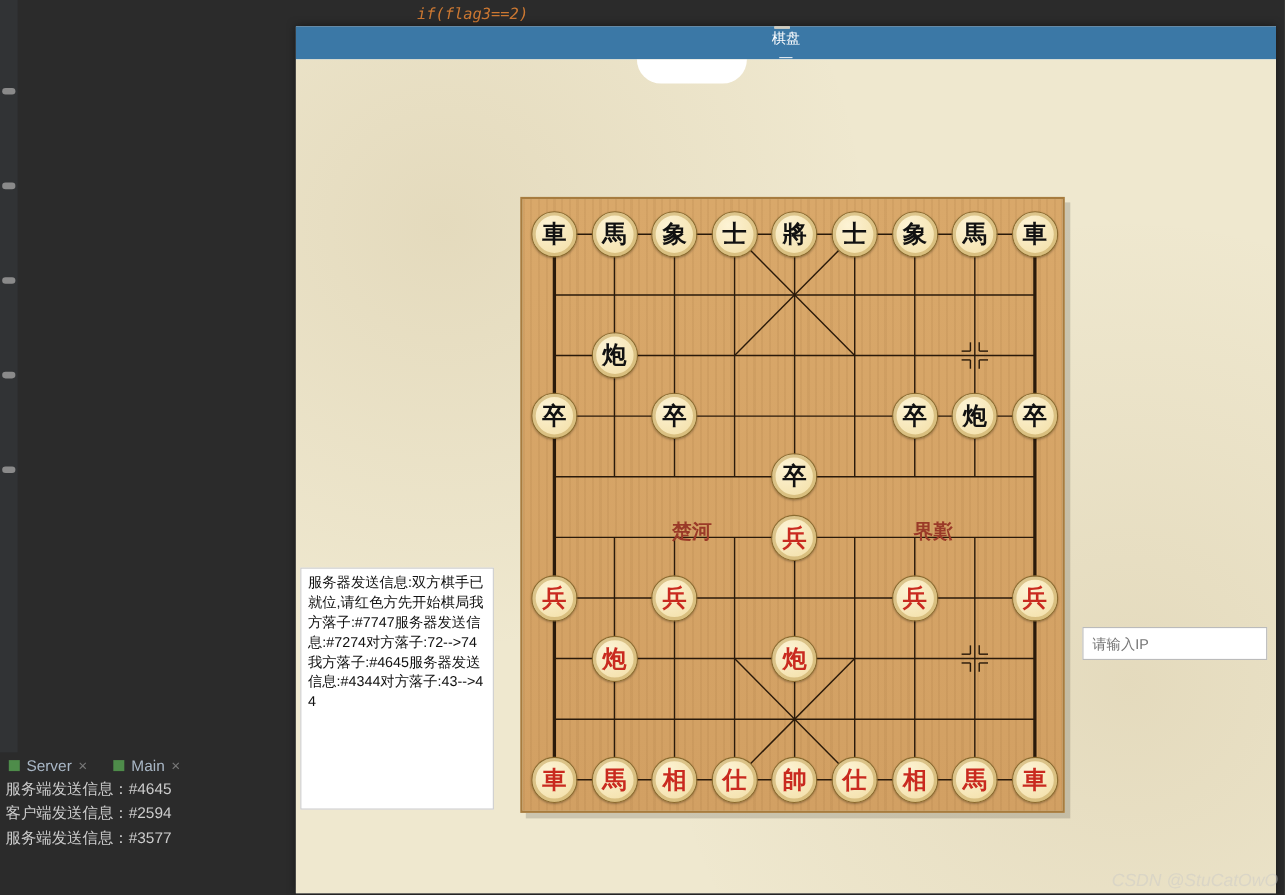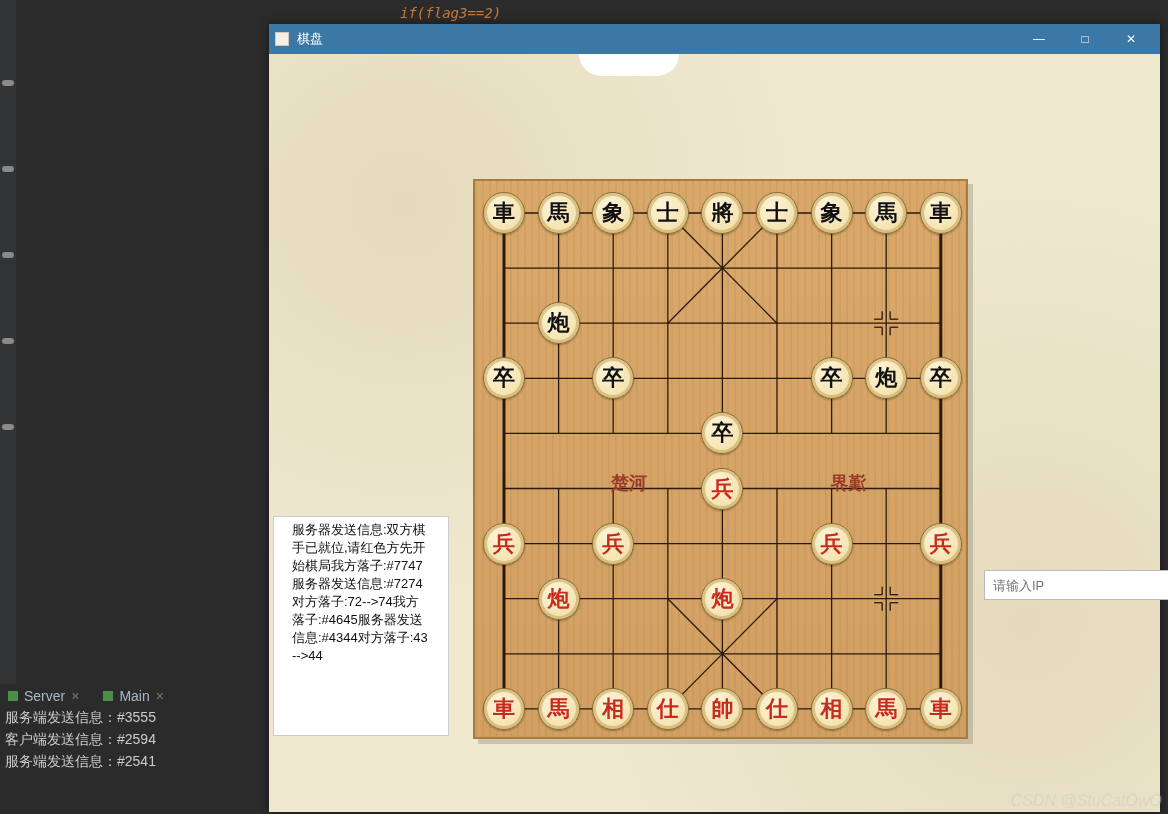--- a/index.html
+++ b/index.html
@@ -9,54 +9,54 @@
   font-family: "Microsoft YaHei", sans-serif;
   position: relative;
 }
 
 .ide-bg { position:absolute; inset:0; background:#2b2b2b; }
 .ide-tabs { position:absolute; left:0; top:684px; color:#a9b7c6; font-size:14px; display:flex; gap:8px; align-items:center; }
 .ide-tab { display:flex; align-items:center; gap:6px; padding:4px 8px; }
 .ide-tab .sq { width:10px; height:10px; background:#4e8c4a; display:inline-block; }
 .ide-tab .x { color:#777; }
 .ide-console { position:absolute; left:5px; top:706px; color:#ccc; font-size:14px; line-height:22px; }
-.ide-code-hint { position:absolute; left:400px; top:5px; color:#cc7832; font-style:italic; font-size:14px; font-family:monospace;}
+.ide-code-hint { position:absolute; left:379px; top:5px; color:#cc7832; font-style:italic; font-size:14px; font-family:monospace;}
 .ide-gutter { position:absolute; left:0; top:0; width:16px; height:684px; background:#313335; }
 .ide-gutter .dot { width:12px; height:6px; background:#8a8a8a; margin:80px 2px 0 2px; border-radius:3px;}
 .watermark { position:absolute; right:6px; bottom:4px; color:rgba(200,200,200,.45); font-size:16px; font-style:italic;}
 
 
 .win {
   position:absolute; left:269px; top:24px; width:891px; height:788px;
   background:#fff; box-shadow:0 0 8px rgba(0,0,0,.5);
 }
-.titlebar { height:30px; background:#3b78a6; color:#fff; display:flex; align-items:center; padding:0 6px; font-size:13px;}
+.titlebar { height:30px; background:#3b78a6; color:#fff; display:flex; align-items:center; padding:0 6px; font-size:13px;flex-direction:column;}
 .titlebar .icon { width:14px; height:14px; background:#f4f0e6; margin-right:8px; border:1px solid #cfcabc;}
 .titlebar .spacer { flex:1; }
 .titlebar .ctl { width:46px; height:30px; display:flex; align-items:center; justify-content:center; color:#fff; font-size:12px; }
 .client {
   position:relative; height:758px;
   background:
     radial-gradient(circle at 15% 20%, rgba(150,120,60,.12), transparent 40%),
     radial-gradient(circle at 85% 75%, rgba(150,120,60,.12), transparent 45%),
     #efe8cf;
 }
 
 
 .gap { position:absolute; left:310px; top:0; width:100px; height:22px; background:#fff; border-radius:0 0 40px 40px;}
 
 
 .logbox {
   position:absolute; left:4px; top:462px; width:176px; height:220px;
-  background:#fff; border:1px solid #ccc; padding:4px 18px;
+  background:#fff; border:1px solid #ccc; padding:4px 6px;
   font-size:13px; color:#111; line-height:18px; overflow:hidden; word-break:break-all;
 }
 
 
-.ctrls { position:absolute; right:8px; top:516px; width:168px; display:flex; gap:16px;}
+.ctrls { position:absolute; right:8px; top:516px; width:168px; display:flex; flex-direction:column; gap:16px;}
 .ctrls input { height:30px; padding:0 8px; font-size:13px; color:#888; border:1px solid #bbb; background:#fff; outline:none;}
 .ctrls button { height:50px; font-size:15px; color:#333; background:#f3f3f3; border:1px solid #3a8cc8; cursor:pointer;}
 
 
 .board {
   position:absolute; left:204px; top:125px; width:495px; height:560px;
   background:
     repeating-linear-gradient(90deg, rgba(140,95,45,.1) 0 2px, transparent 2px 7px),
     linear-gradient(#d9a86a,#d2a063);
   border:2px solid #a77c3f;
@@ -96,23 +96,23 @@
       <span>Server</span>
       <span class="x">×</span>
     </div>
   <div class="ide-tab">
       <span class="sq"></span>
       <span>Main</span>
       <span class="x">×</span>
     </div>
 </div>
 <div class="ide-console">
-  <div>服务端发送信息：#3555</div>
+  <div>服务端发送信息：#4645</div>
   <div>客户端发送信息：#2594</div>
-  <div>服务端发送信息：#2541</div>
+  <div>服务端发送信息：#3577</div>
 </div>
 
 <div class="win">
   <div class="titlebar">
     <span class="icon"></span>
     <span>棋盘</span>
     <span class="spacer"></span>
     <span class="ctl">—</span>
     <span class="ctl">□</span>
     <span class="ctl">✕</span>

